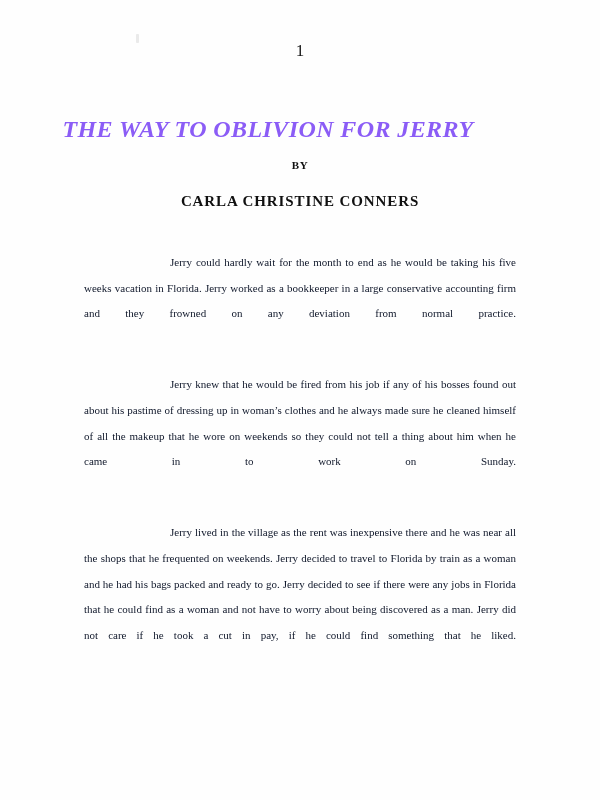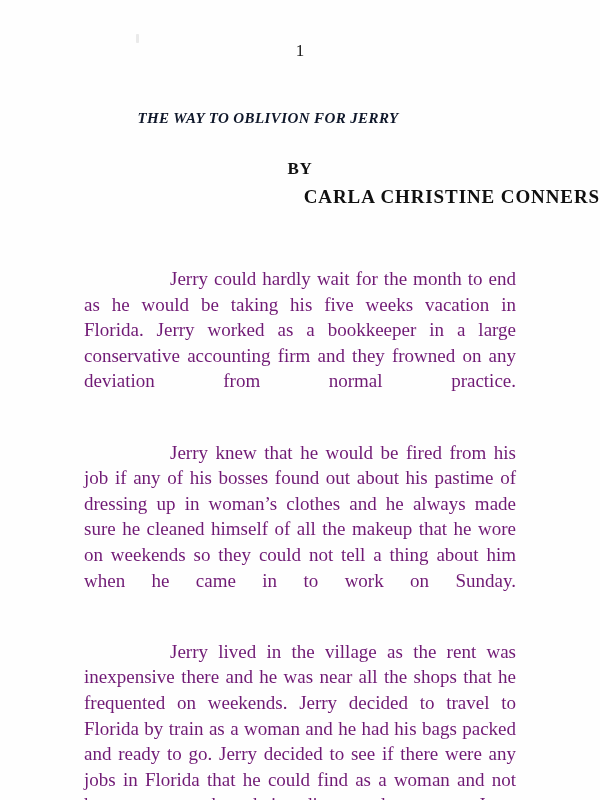--- a/index.html
+++ b/index.html
@@ -50,64 +50,63 @@
   }
 
   .title {
     position: absolute;
     top: 100px;
     left: 0;
     width: 536px;
     text-align: center;
     font-weight: bold;
     font-style: italic;
-    font-size: 15px;
+    font-size: 24px;
     letter-spacing: .4px;
-    color: #0f172a;
+    color: #8b5cf6;
     line-height: 1.15;
   }
 
   .byline {
     position: absolute;
     top: 159px;
     left: 0;
     width: 600px;
     text-align: center;
     font-weight: bold;
     color: #101010;
   }
   .byline .by-word {
     display: block;
-    font-size: 17px;
+    font-size: 11px;
     letter-spacing: .6px;
     line-height: 1.2;
   }
   .byline .author-name {
     display: block;
-    font-size: 19px;
+    font-size: 15px;
     letter-spacing: .9px;
     line-height: 1.35;
-    margin-top: 5px;
-    text-align: right;
+    margin-top: 19px;
   }
 
   .body-text {
     position: absolute;
     top: 250px;
     left: 84px;
     width: 432px;
   }
 
   .body-text p {
-    margin: 16px 0 20px 0;
+    margin: 0 0 20px 0;
     text-align: justify;
     text-indent: 86px;
-    font-size: 19px;
+    font-size: 11px;
     line-height: 25.6px;
-    color: #701a75;
+    color: #0f172a;
     word-spacing: .2px;
     -webkit-hyphens: none;
     hyphens: none;
   }
   .body-text p:last-child {
     margin-bottom: 0;
   }
   
   .body-text p::after {
     content: "";

